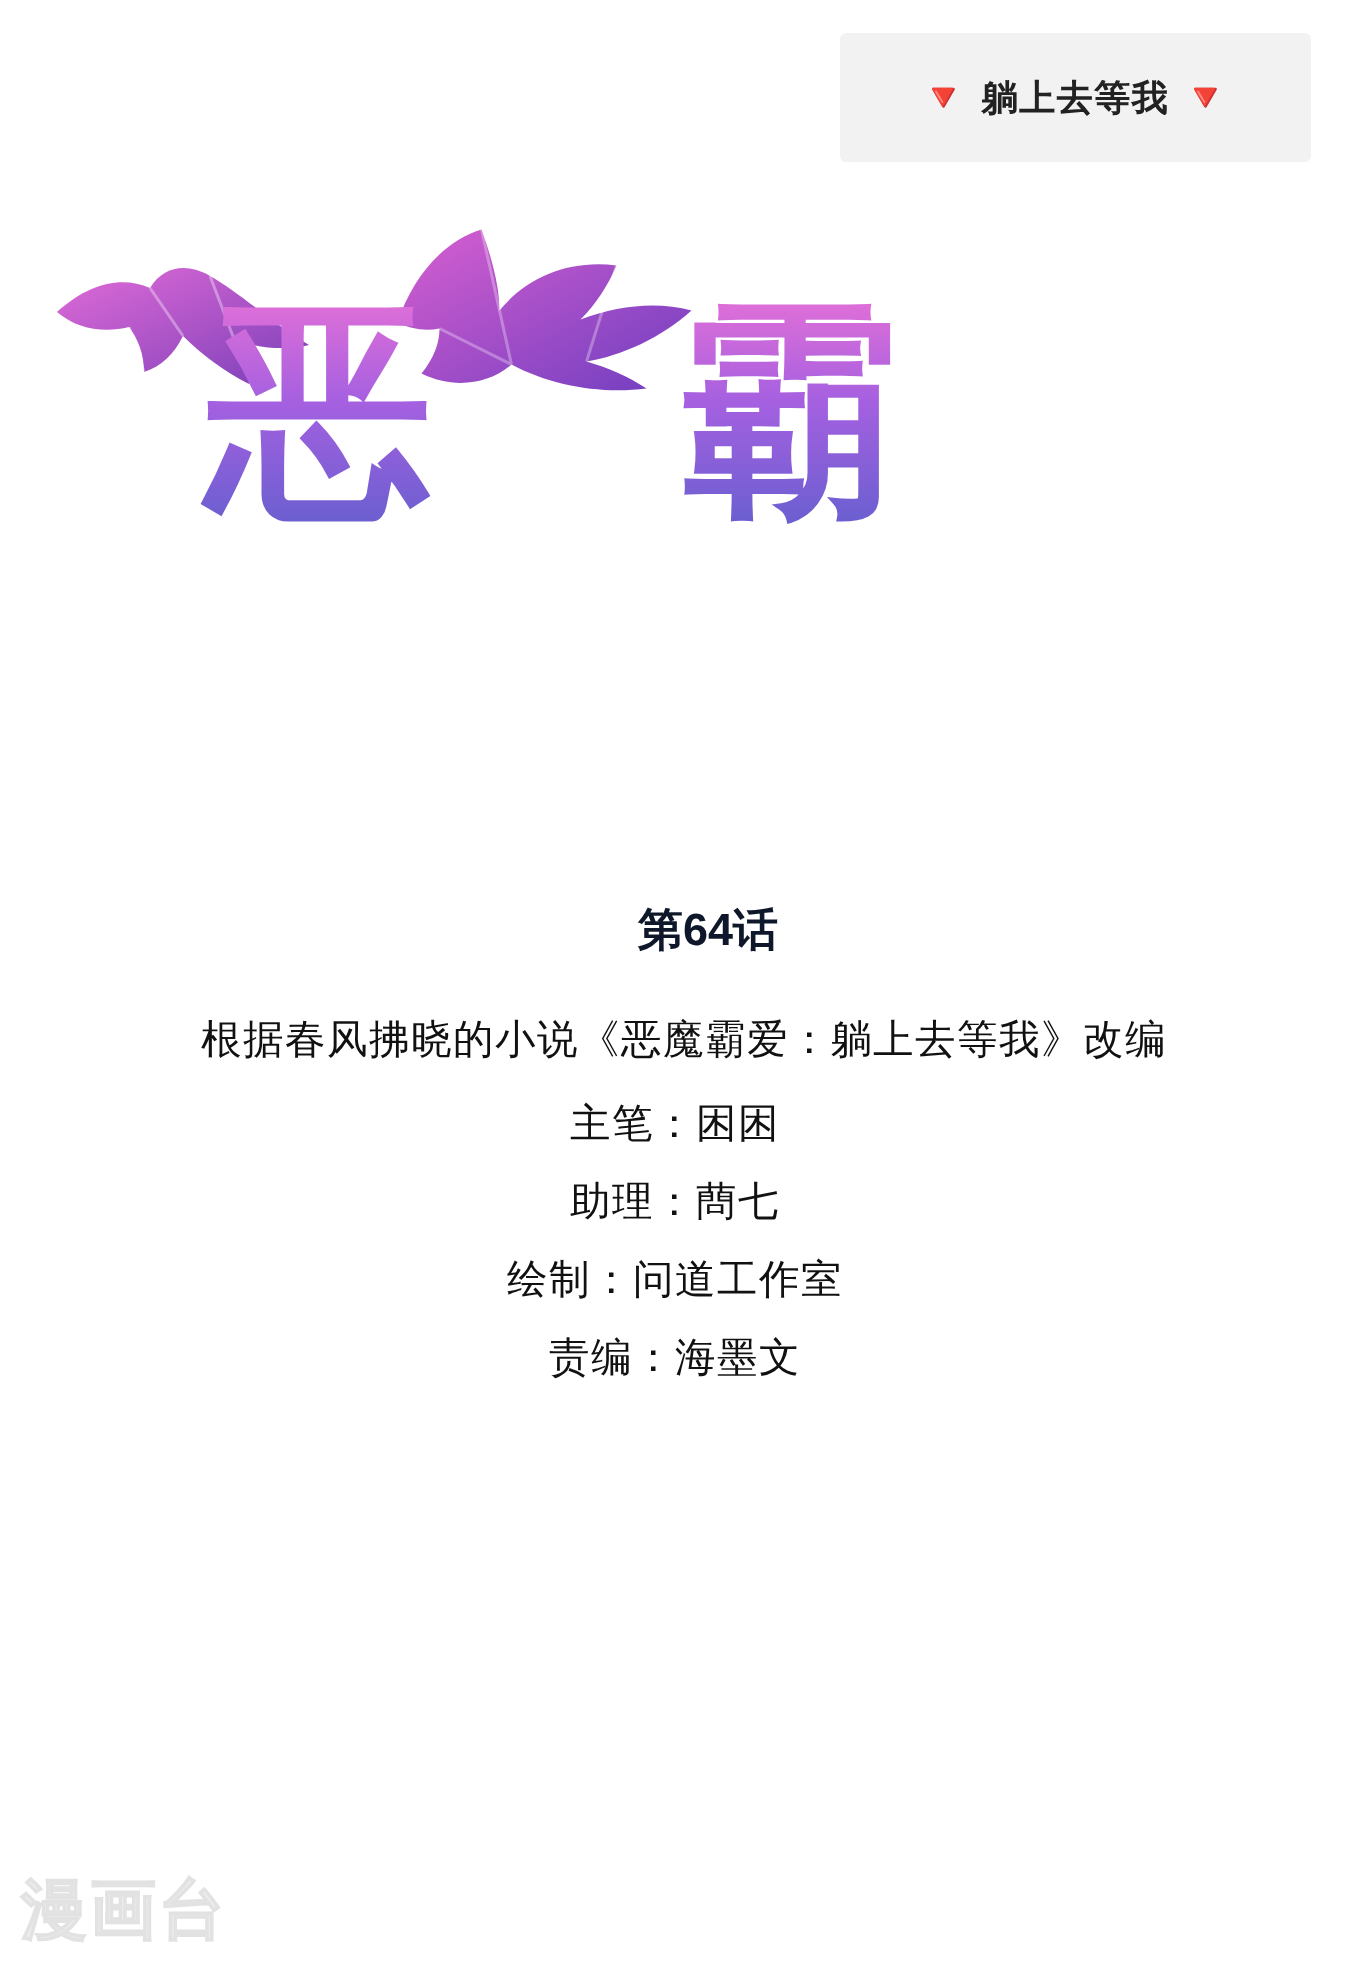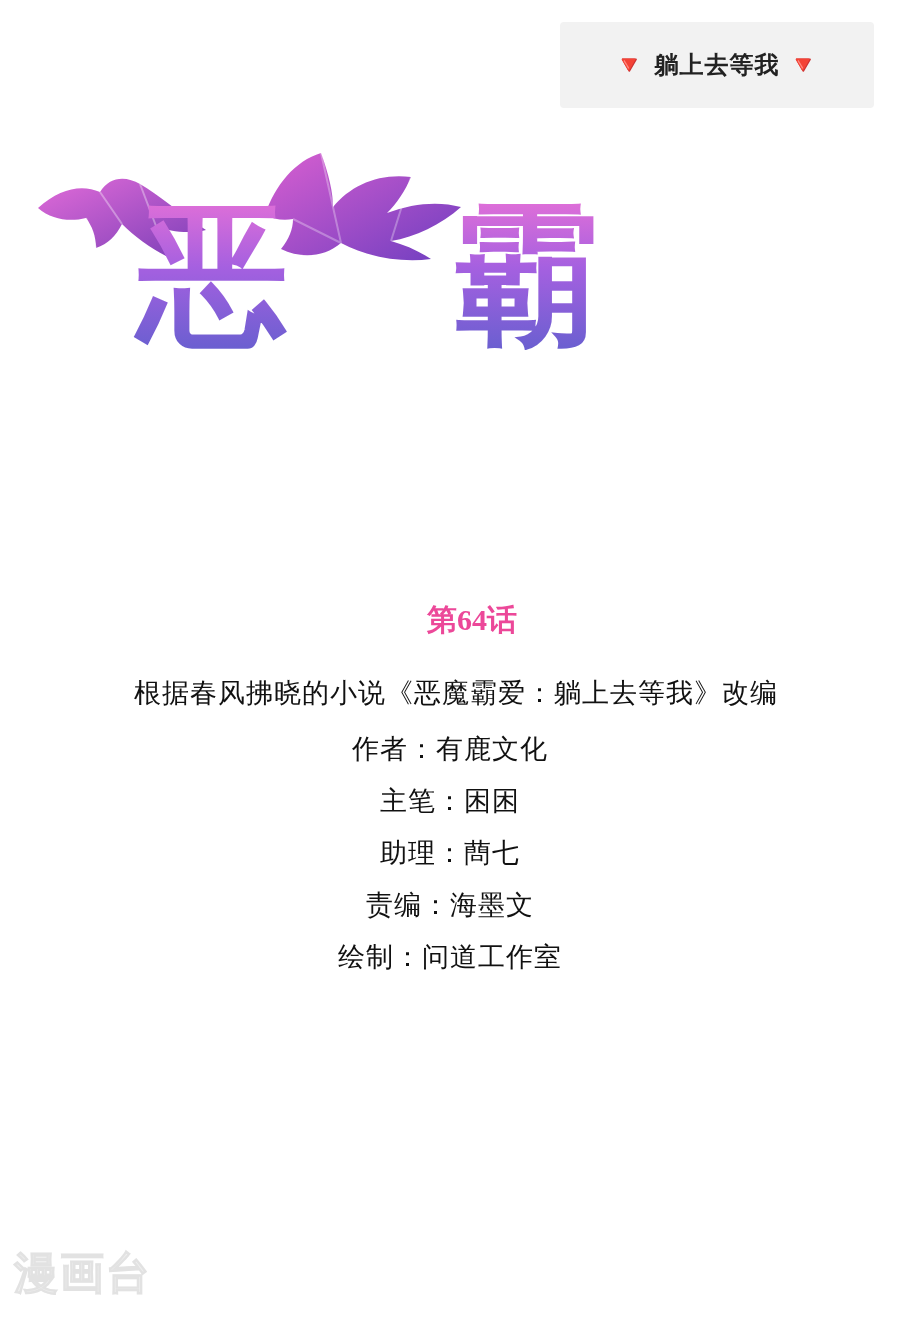--- a/index.html
+++ b/index.html
@@ -91,23 +91,23 @@
   .credits {
     position: absolute;
     top: 600px;
     left: 0;
     width: 900px;
     text-align: center;
   }
   .chapter {
     font-size: 30px;
     font-weight: bold;
-    color: #ec4899;
+    color: #0f172a;
     margin-bottom: 34px;
-    font-family: Liberation Serif, serif;
+    font-family: Liberation Sans, sans-serif;
     margin-left: 44px;
   }
   .credit-line {
     font-size: 27px;
     color: #111;
     margin-bottom: 16px;
     font-family: "DejaVu Sans", "Liberation Sans", sans-serif;
     letter-spacing: 1px;
   }
   .credit-line.adapt { font-size: 27px; margin-bottom: 20px; padding-left: 12px; }
@@ -174,20 +174,19 @@
   </svg>
 
   <div class="title-chars">
     <span>恶</span><span class="title-char-off1">魔</span><span>霸</span><span class="title-char-off2">爱</span>
   </div>
 </div>
 
 <div class="credits">
   <div class="chapter">第64话</div>
   <div class="credit-line adapt">根据春风拂晓的小说《恶魔霸爱：躺上去等我》改编</div>
-  <div class="credit-line">作者：有鹿文化</div>
   <div class="credit-line">主笔：困困</div>
   <div class="credit-line">助理：蔄七</div>
+  <div class="credit-line">绘制：问道工作室</div>
   <div class="credit-line">责编：海墨文</div>
-  <div class="credit-line">绘制：问道工作室</div>
 </div>
 
 <div class="site-logo">漫画台</div>
 
 </body></html>

